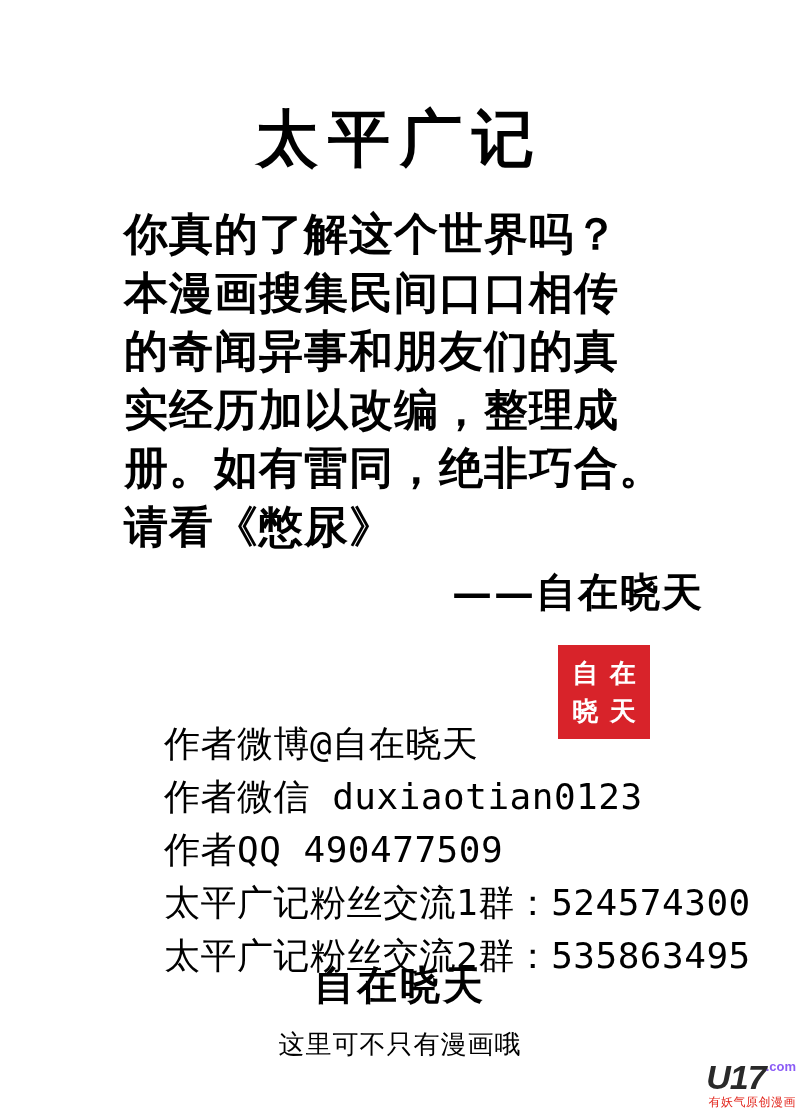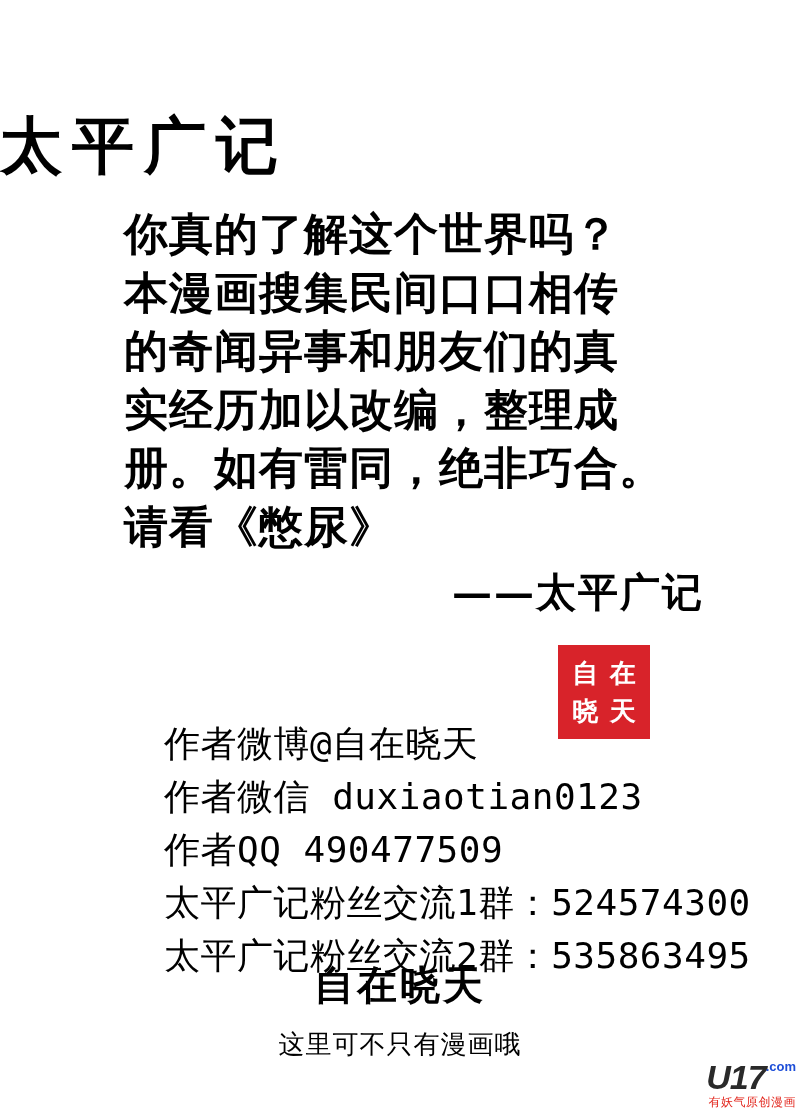--- a/index.html
+++ b/index.html
@@ -19,27 +19,26 @@
   .page {
     position: absolute;
     inset: 0;
   }
 
   .title {
     position: absolute;
     top: 108px;
     left: 0;
     width: 100%;
-    text-align: left;
+    text-align: center;
     font-family: "DejaVu Serif", serif;
     font-size: 62px;
     font-weight: 700;
     letter-spacing: 10px;
     line-height: 1;
-    margin-top: 7px;
   }
 
   .body-text {
     position: absolute;
     top: 205px;
     left: 124px;
     width: 580px;
     font-family: "DejaVu Serif", serif;
     font-size: 44px;
     font-weight: 600;
@@ -141,21 +140,21 @@
     font-size: 34px;
     font-weight: 700;
     font-style: italic;
     color: #2a2a2a;
     letter-spacing: -1px;
   }
   .wm-dotcom {
     font-family: "Liberation Sans", sans-serif;
     font-size: 13px;
     font-weight: 700;
-    color: #1d4ed8;
+    color: #8b5cf6;
     vertical-align: top;
     letter-spacing: 0;
   }
   .wm-sub {
     margin-top: 2px;
     font-family: "Liberation Sans", sans-serif;
     font-size: 12px;
     color: #e2231a;
     letter-spacing: 0.5px;
   }
@@ -167,21 +166,21 @@
 
   <div class="title">太平广记</div>
 
   <div class="body-text">你真的了解这个世界吗？
 本漫画搜集民间口口相传
 的奇闻异事和朋友们的真
 实经历加以改编，整理成
 册。如有雷同，绝非巧合。
 请看《憋尿》</div>
 
-  <div class="signature">——太平广记</div>
+  <div class="signature">——自在晓天</div>
 
   <div class="seal">
     <span class="seal-glyph">自</span>
     <span class="seal-glyph">在</span>
     <span class="seal-glyph">晓</span>
     <span class="seal-glyph">天</span>
   </div>
 
   <div class="contacts">作者微博@自在晓天
 作者微信 duxiaotian0123

